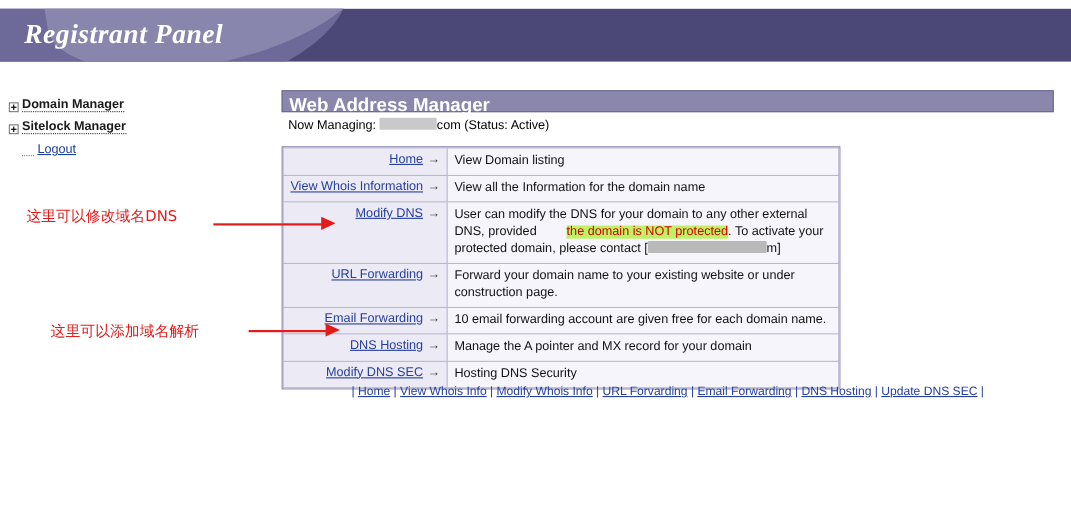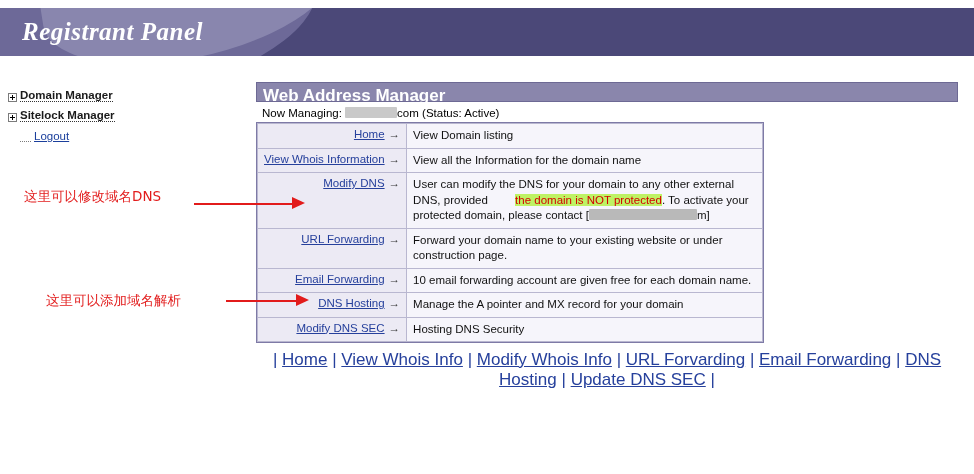--- a/index.html
+++ b/index.html
@@ -112,21 +112,21 @@
     border: 1px solid #6d6994;
     height: 20px;
     color: #ffffff;
     font-size: 17px;
     font-weight: bold;
     padding: 3px 0 0 6px;
   }
   .now-managing {
     font-size: 11.5px;
     color: #000000;
-    padding: 5px 0 3px 6px;
+    padding: 5px 0 13px 6px;
     white-space: nowrap;
   }
   .redact {
     display: inline-block;
     width: 52px; height: 11px;
     background: #c9c9c9;
     vertical-align: -1px;
     border-radius: 1px;
   }
 
@@ -174,21 +174,21 @@
     background: #b9b9b9;
     vertical-align: -1px;
     border-radius: 1px;
   }
 
   
   .footer-links {
     position: absolute;
     left: 256px; top: 350px;
     width: 702px;
-    font-size: 17px;
+    font-size: 11px;
     color: #26409c;
     text-align: center;
   }
   .footer-links a {
     color: #26409c;
     text-decoration: underline;
   }
   .sep { color: #26409c; }
 
   

